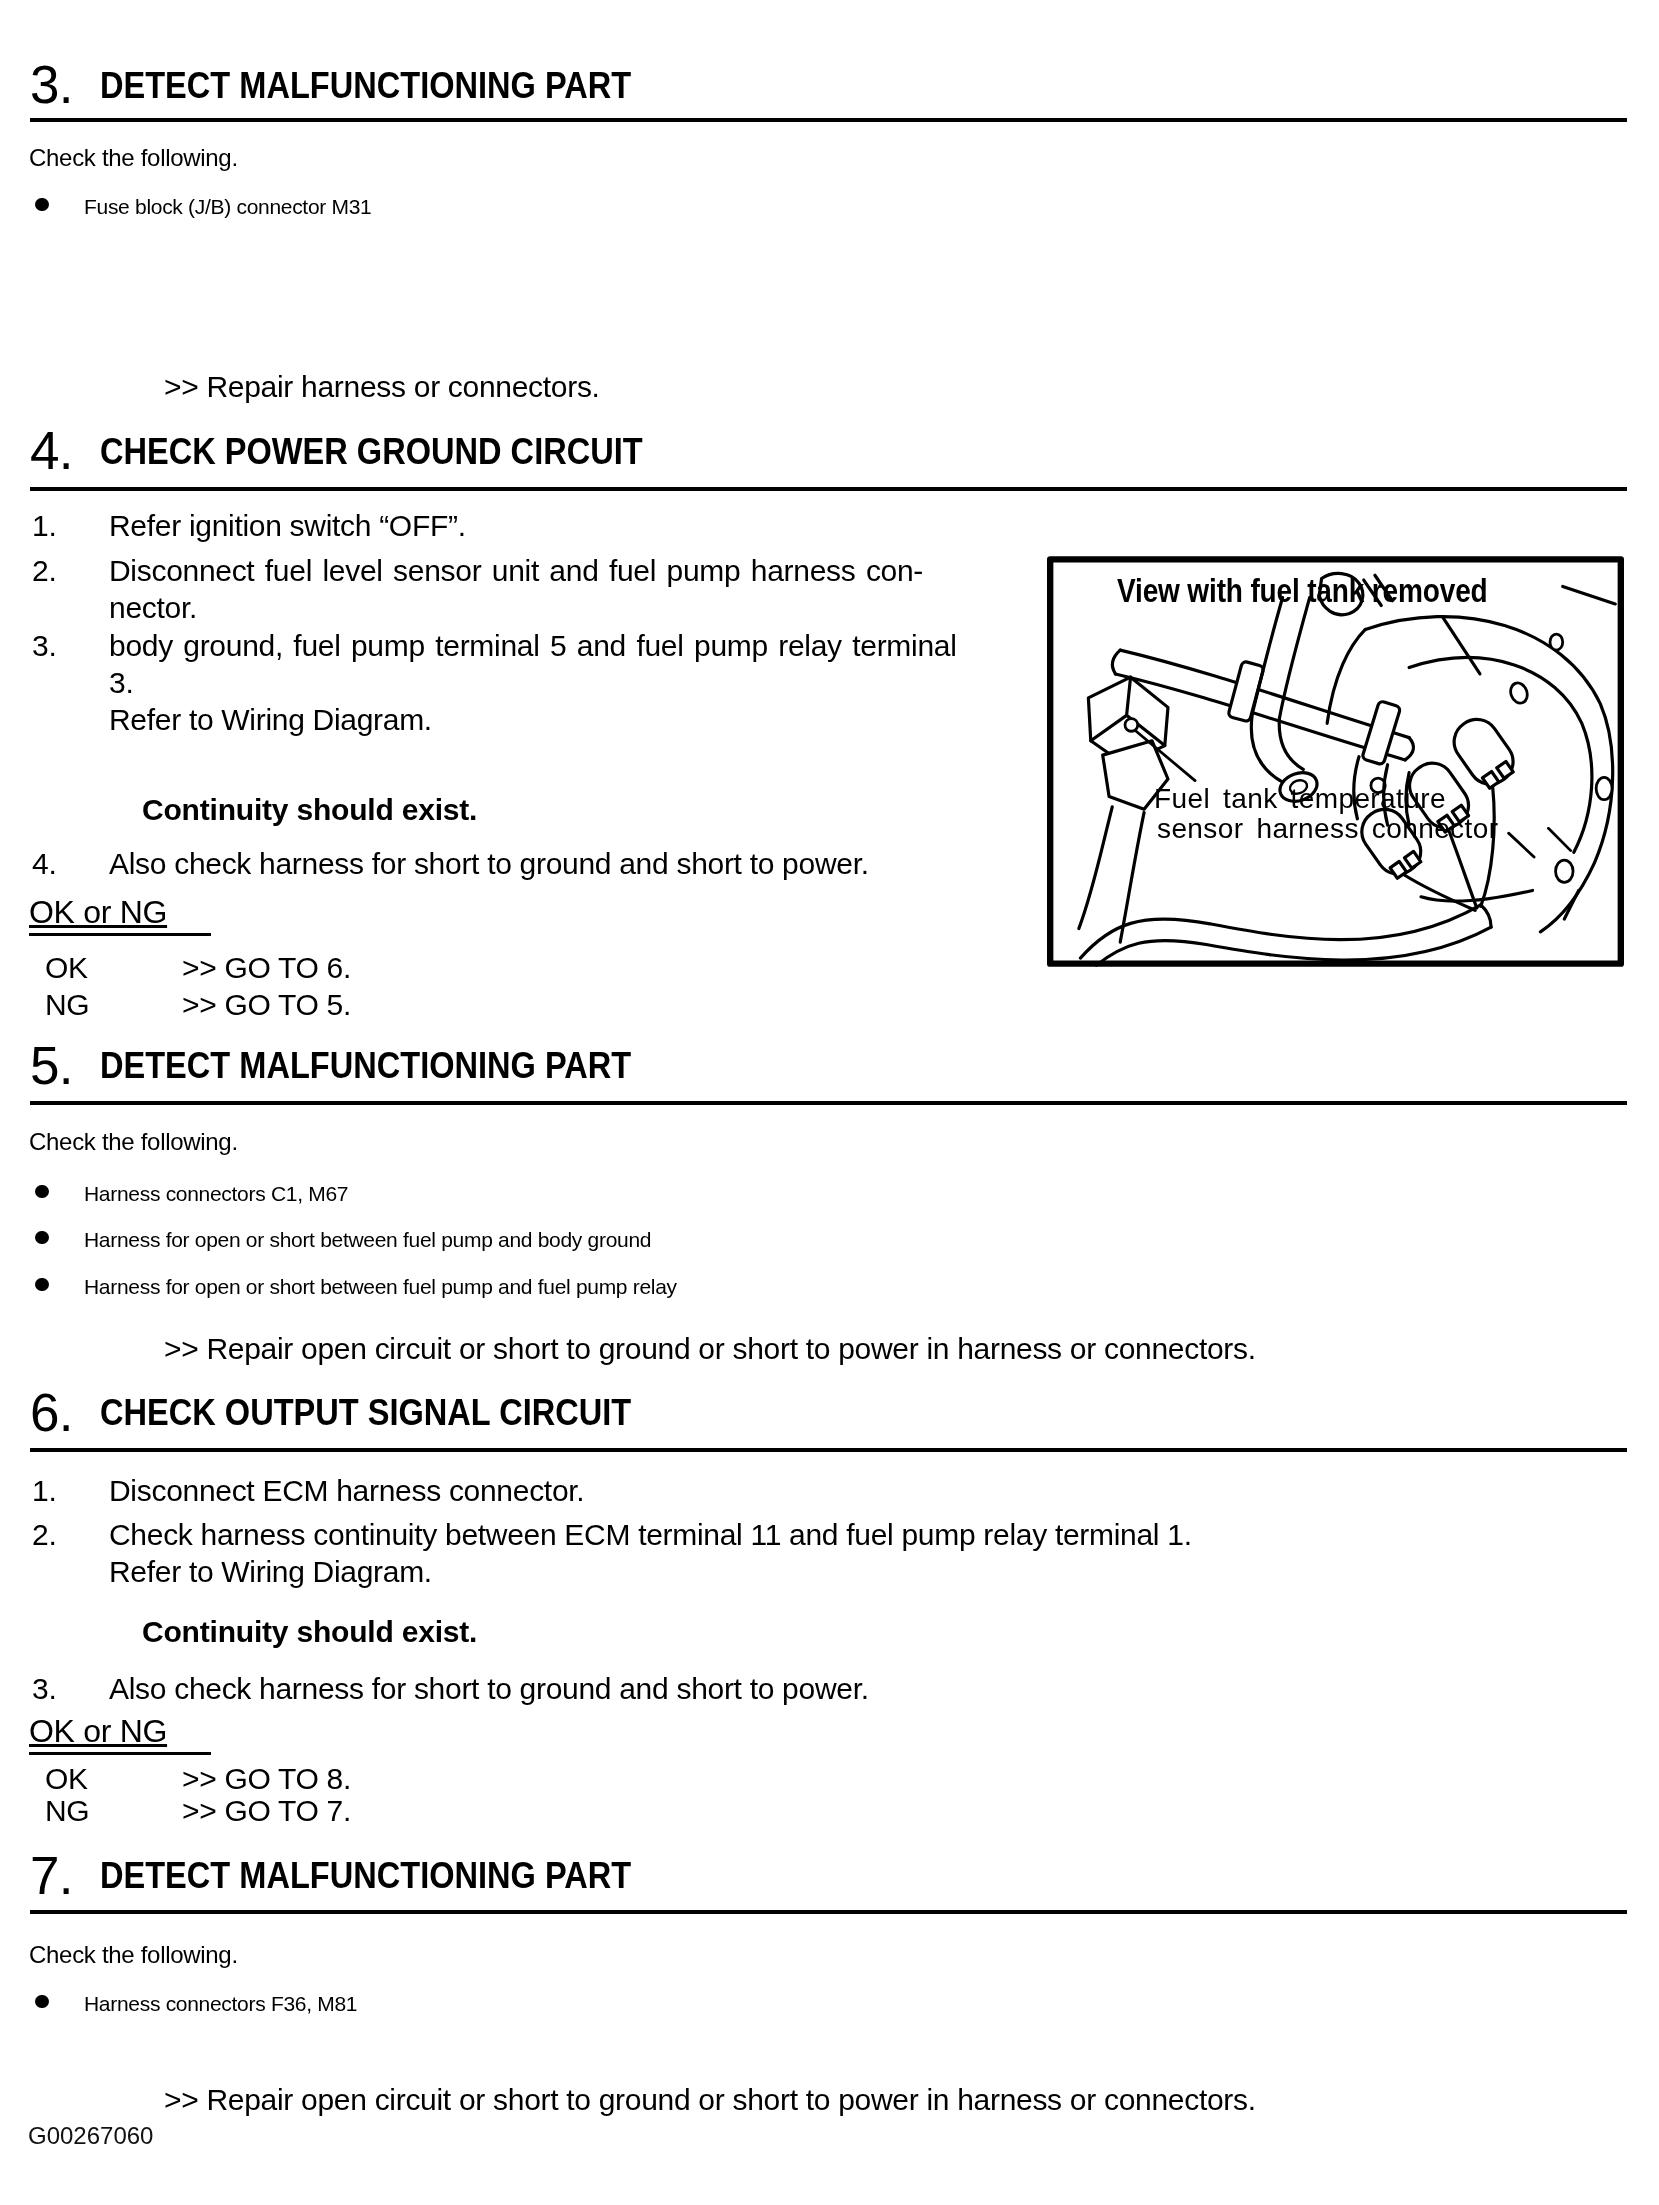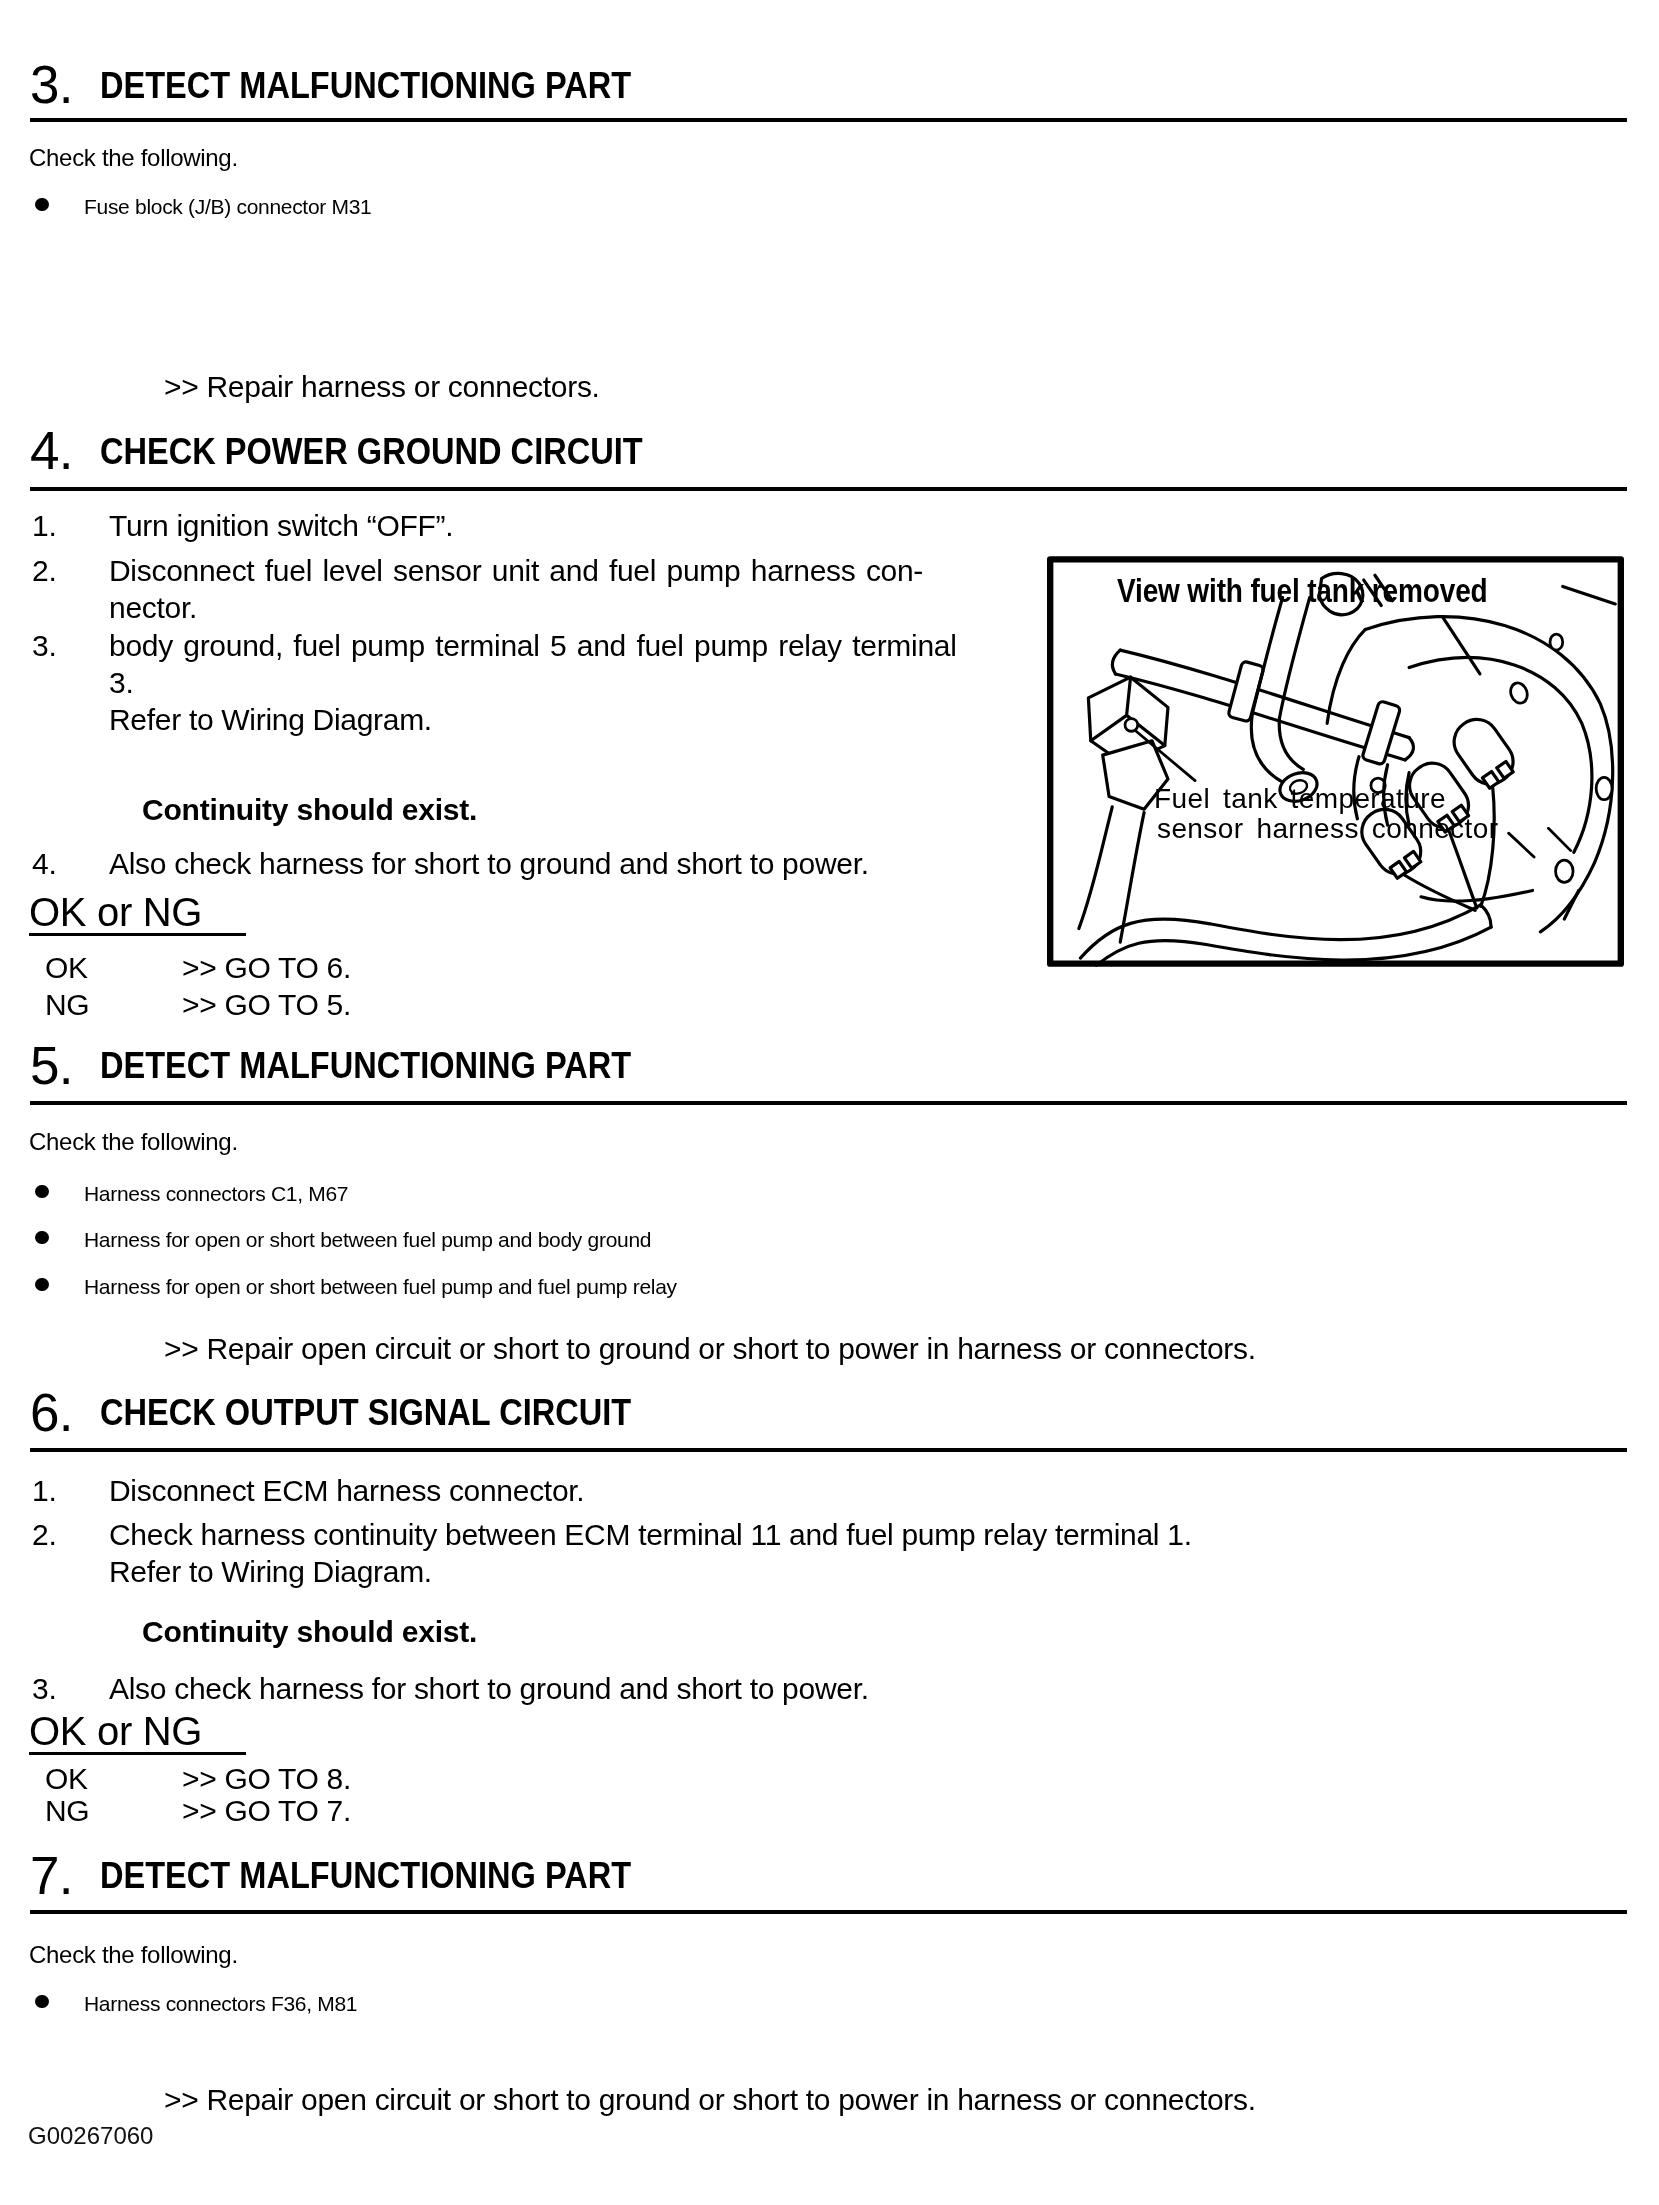--- a/index.html
+++ b/index.html
@@ -53,22 +53,22 @@
   .action{
     position:absolute;left:164px;
     font-size:30px;line-height:35px;letter-spacing:-0.3px;white-space:nowrap;
   }
   .emphasis{
     position:absolute;left:142px;
     font-size:30px;line-height:35px;font-weight:700;letter-spacing:-0.2px;white-space:nowrap;
   }
   .okng{
     position:absolute;left:29px;
-    font-size:40px;line-height:35px;letter-spacing:-0.3px;white-space:nowrap;
-    border-bottom:3.2px solid #000;padding:0 44px 3.2px 0;
+    font-size:32px;line-height:35px;letter-spacing:-0.3px;white-space:nowrap;
+    border-bottom:3.2px solid #000;padding:0 44px 3.2px 0;text-decoration:underline;
   }
   .result-row{position:absolute;left:0;width:637px;height:38px;}
   .result-status{
     position:absolute;left:45px;top:0;
     font-size:30px;line-height:37px;letter-spacing:-0.3px;
   }
   .result-action{
     position:absolute;left:146px;top:0;
     font-size:30px;line-height:37px;letter-spacing:-0.3px;white-space:nowrap;margin-left:36px;
   }
@@ -106,21 +106,21 @@
     <span class="btext">Fuse block (J/B) connector M31</span>
   </div>
   <div class="action" style="top:369px">&gt;&gt; Repair harness or connectors.</div>
 
   <div class="sec-num" style="top:424px">4.</div>
   <div class="sec-title" style="top:433px">CHECK POWER GROUND CIRCUIT</div>
   <div class="rule" style="top:487px"></div>
 
   <div class="step-row" style="top:507px">
     <span class="step-num">1.</span>
-    <span class="step-body">Turn ignition switch “OFF”.</span>
+    <span class="step-body">Refer ignition switch “OFF”.</span>
   </div>
 
   <div class="step-row" style="top:552px">
     <span class="step-num">2.</span>
     <span class="step-body">
       <span class="step-line ws-b" style="display:block">Disconnect fuel level sensor unit and fuel pump harness con-</span>
       <span class="step-line" style="display:block">nector.</span>
     </span>
   </div>
 

